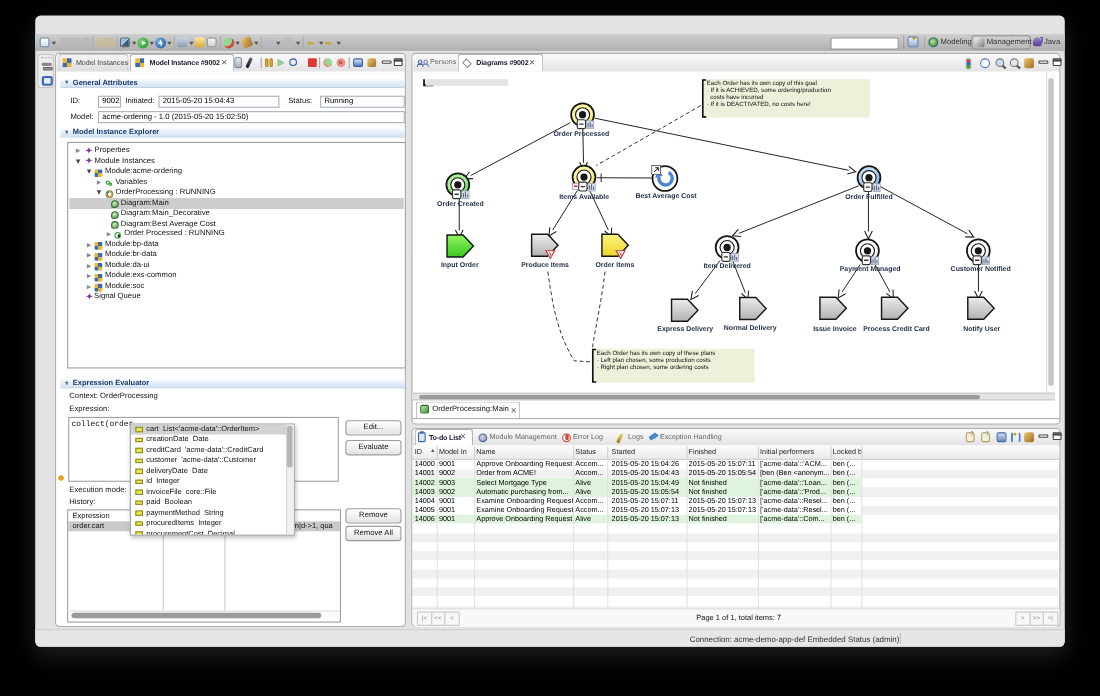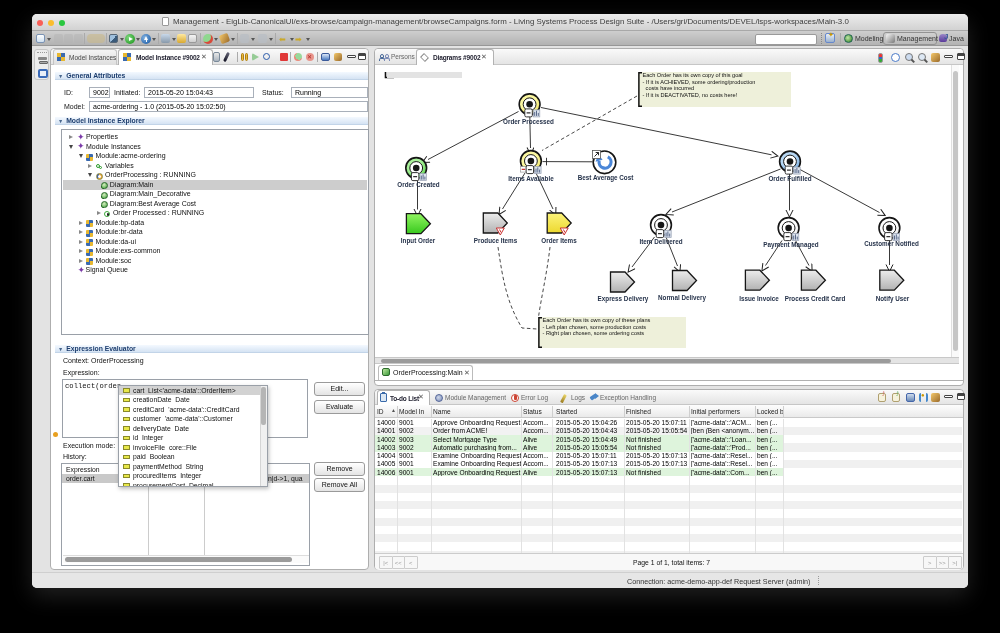--- a/index.html
+++ b/index.html
@@ -64,26 +64,20 @@
 .sb-thumb { position:absolute; background:#a9a9a9; border-radius:3px; }
 .pagebtn { position:absolute; width:13.5px; height:13px; border:1px solid #ccc;
   background:#f7f7f7; border-radius:1px; font-size:5.8px;
   color:#999; text-align:center; line-height:12px; }
 #statusbar { position:absolute; left:0; bottom:0; width:100%; height:16px;
   background:#e6e6e6; border-top:1px solid #cfcfcf; }
 </style>
 </head>
 <body>
 <div id="win">
-  <div id="titlebar">
-    <div class="tl" style="left:5px; background:#f95f57;"></div>
-    <div class="tl" style="left:16px; background:#fbbd2e;"></div>
-    <div class="tl" style="left:27px; background:#29c73f;"></div>
-    <div id="title-text"><span class="doc-ico"></span>Management - EigLib-CanonicalUI/exs-browse/campaign-management/browseCampaigns.form - Living Systems Process Design Suite - /Users/gri/Documents/DEVEL/lsps-workspaces/Main-3.0</div>
-  </div>
   <div id="toolbar">
     <div class="tbi" style="left:4px; background:linear-gradient(#fff,#cfe0f0); border:1px solid #7a93b5;"></div>
     <div class="dd" style="left:15px;"></div>
     <div class="tbi" style="left:22px; background:#b5b5b5; opacity:.55;"></div>
     <div class="tbi" style="left:32px; background:#b5b5b5; opacity:.55;"></div>
     <div class="tbi" style="left:42px; background:#b5b5b5; opacity:.55;"></div>
     <div class="tsep" style="left:52px;"></div>
     <div class="tbi" style="left:55px; background:#c9b98a; opacity:.6; border-radius:4px 0 0 4px;"></div>
     <div class="tbi" style="left:64px; background:#c9b98a; opacity:.6; border-radius:0 4px 4px 0;"></div>
     <div class="tsep" style="left:74px;"></div>
@@ -614,16 +608,16 @@
       <div style="position:absolute; left:4px; top:87.5px; width:7px; height:4.5px; background:#e8e84a; border:1px solid #8a8a2a;"></div>
       <div class="lbl" style="left:14px; top:86.0px; font-size:6.8px;">procuredItems&nbsp; Integer</div>
       <div style="position:absolute; left:4px; top:97.0px; width:7px; height:4.5px; background:#e8e84a; border:1px solid #8a8a2a;"></div>
       <div class="lbl" style="left:14px; top:95.5px; font-size:6.8px;">procurementCost&nbsp; Decimal</div>
       <div style="position:absolute; right:0; top:0; width:7px; height:100%; background:#f0f0f0; border-left:1px solid #d5d5d5;"></div>
       <div style="position:absolute; right:1px; top:0.5px; width:5px; height:38px; background:#b5b5b5; border-radius:2px;"></div>
       </div>
     </div>
   </div>
   <div id="statusbar">
-    <div class="lbl" style="left:595px; top:4px; color:#333; font-size:7.2px;">Connection: acme-demo-app-def Request Server (admin)</div>
+    <div class="lbl" style="left:595px; top:4px; color:#333; font-size:7.2px;">Connection: acme-demo-app-def Embedded Status (admin)</div>
     <div style="position:absolute; left:786px; top:3px; width:1px; height:9px; border-left:1px dotted #999;"></div>
   </div>
 </div>
 
 </body></html>

